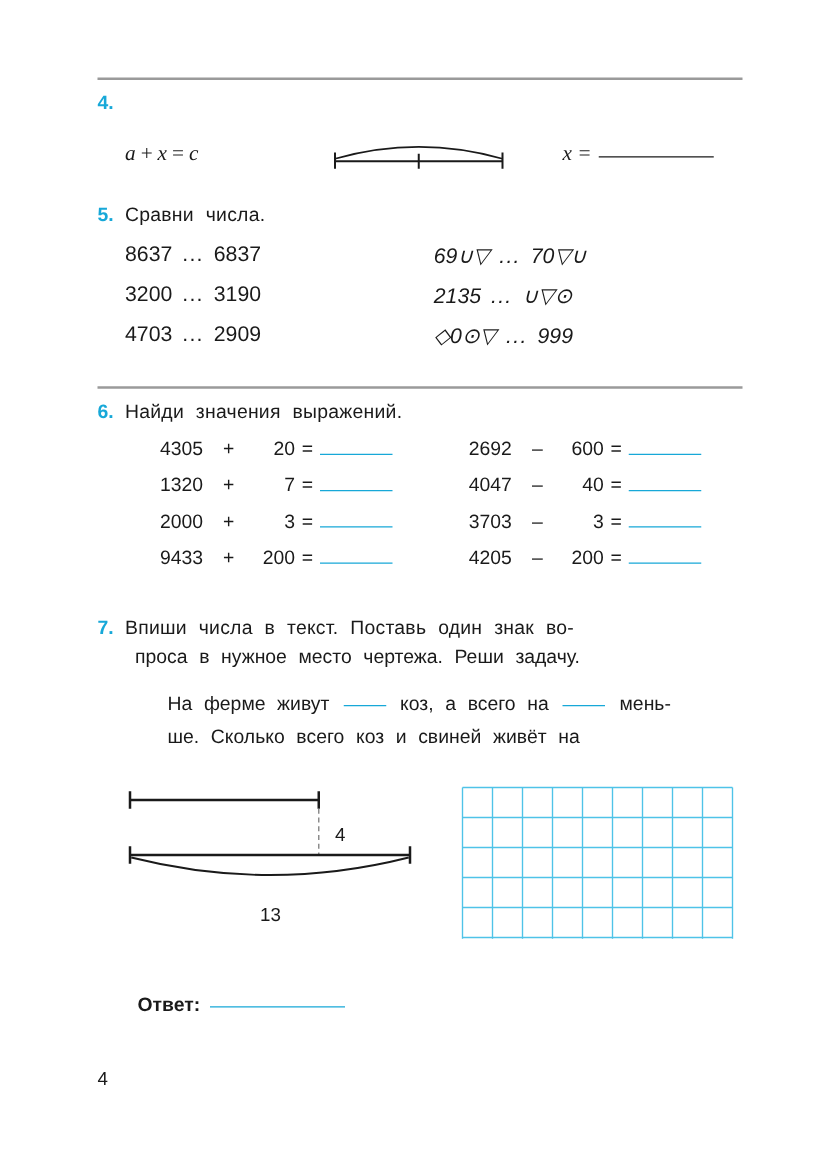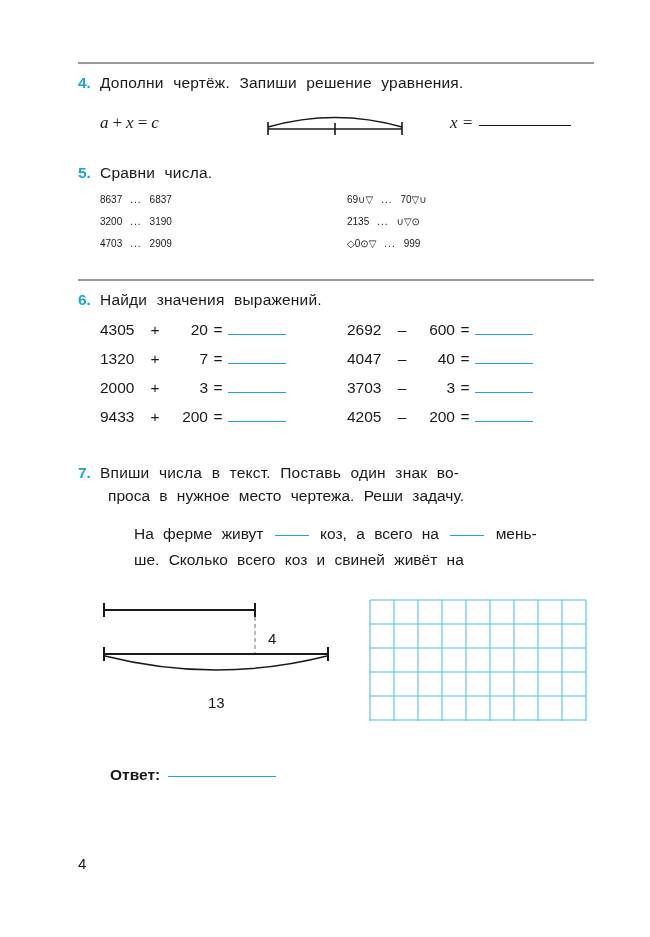--- a/index.html
+++ b/index.html
@@ -89,41 +89,41 @@
     width: 92px;
     height: 1px;
     margin-left: 6px;
     vertical-align: 2px;
   }
 
   
   .cmp {
     margin-top: 12px;
     margin-left: 22px;
-    font-size: 10px;
+    font-size: 17px;
   }
   .cmp .row {
     display: flex;
     margin-bottom: 11px;
   }
   .cmp .col1 { width: 250px; }
   .cmp .col2 { width: 250px; }
   .cmp .dots { padding: 0 8px; letter-spacing: 1px; }
 
   
   .expr {
     margin-top: 12px;
     margin-left: 22px;
     font-size: 15.5px;
   }
   .expr .row {
     display: flex;
     margin-bottom: 11px;
   }
-  .expr .col { width: 258px; display: flex; align-items: baseline; }
+  .expr .col { width: 258px; display: flex; align-items: baseline; margin-left: 28px; }
   .expr .a { display: inline-block; width: 48px; text-align: left; }
   .expr .op { display: inline-block; width: 14px; text-align: center; }
   .expr .b { display: inline-block; width: 46px; text-align: right; }
   .expr .eq { display: inline-block; width: 20px; text-align: center; }
   .ansline {
     display: inline-block;
     width: 58px;
     border-bottom: 1.5px solid #17a8d8;
     height: 1px;
     vertical-align: 3px;
@@ -181,33 +181,32 @@
     vertical-align: 3px;
     margin-left: 8px;
   }
   .pagenum {
     position: absolute;
     left: 78px;
     top: 855px;
     font-size: 15px;
     color: #1a1a1a;
   }
-  .symrow { white-space: nowrap; }
+  .symrow { white-space: nowrap; font-style: italic; }
 </style>
 </head>
 <body>
 
 <div class="page">
   <div class="content">
 
     <div class="task">
       <div class="rule"></div>
       <div class="task-head">
         <div class="tasknum">4.</div>
-        <div class="taskline spaced">Дополни чертёж. Запиши решение уравнения.</div>
       </div>
 
       <div class="t4row">
         <div class="eqn">
           <span>a</span><span class="op">+</span><span>x</span><span class="op">=</span><span>c</span>
         </div>
         <div class="brace-wrap">
           <svg width="140" height="30" viewBox="0 0 140 30">
             <line x1="3" y1="21" x2="137" y2="21" stroke="#1a1a1a" stroke-width="1.6"></line>
             <line x1="3" y1="14" x2="3" y2="27" stroke="#1a1a1a" stroke-width="1.6"></line>

